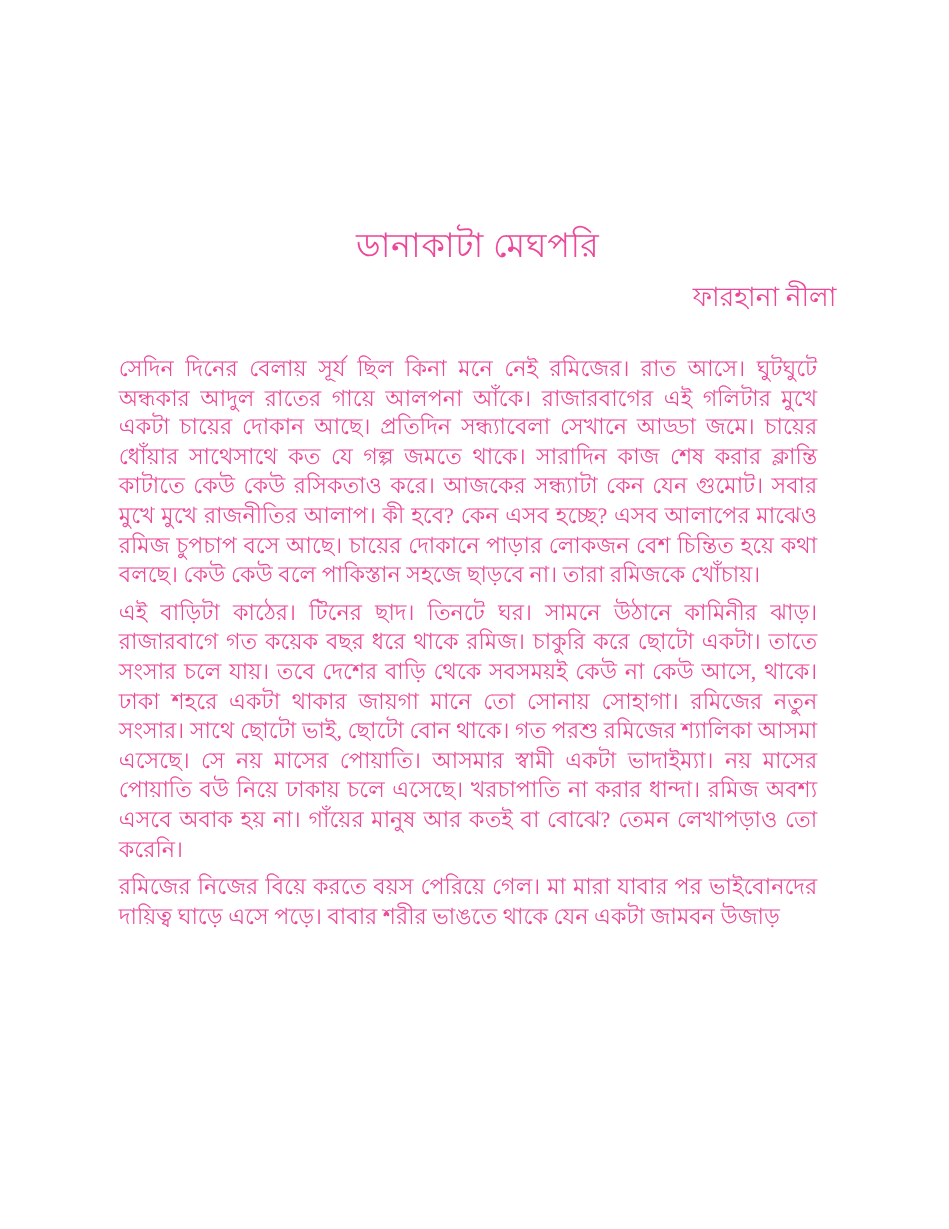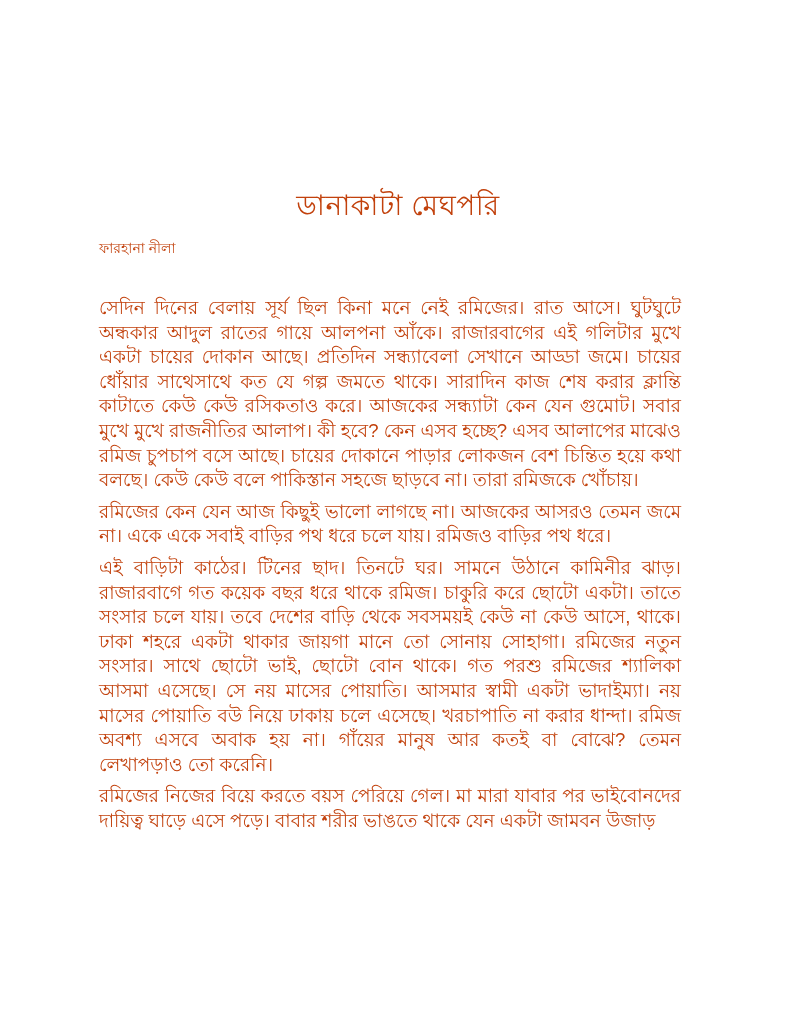--- a/index.html
+++ b/index.html
@@ -6,41 +6,41 @@
     margin: 0;
     padding: 0;
     background: #ffffff;
   }
   .page {
     position: relative;
     width: 791px;
     height: 844px;
     background: #ffffff;
     overflow: hidden;
-    font-family: Liberation Sans, sans-serif;
-    color: #c2410c;
+    font-family: Liberation Serif, serif;
+    color: #ec4899;
   }
   .content {
     position: absolute;
     left: 99px;
     top: 0;
     width: 598px;
   }
   .story-title {
     margin: 188px 0 0 0;
     text-align: center;
     font-size: 28px;
     line-height: 36px;
     font-weight: normal;
     letter-spacing: 0.5px;
   }
   .story-author {
     margin-top: 12px;
-    text-align: left;
-    font-size: 14px;
+    text-align: right;
+    font-size: 22px;
     line-height: 24px;
   }
   .story-body {
     margin-top: 36px;
     font-size: 18.5px;
     line-height: 24.6px;
     text-align: justify;
     text-justify: inter-word;
   }
   .story-body p {
@@ -52,18 +52,17 @@
 </style>
 </head>
 <body>
 
 <div class="page">
   <div class="content">
     <h1 class="story-title">ডানাকাটা মেঘপরি</h1>
     <div class="story-author">ফারহানা নীলা</div>
     <div class="story-body">
       <p>সেদিন দিনের বেলায় সূর্য ছিল কিনা মনে নেই রমিজের। রাত আসে। ঘুটঘুটে অন্ধকার আদুল রাতের গায়ে আলপনা আঁকে। রাজারবাগের এই গলিটার মুখে একটা চায়ের দোকান আছে। প্রতিদিন সন্ধ্যাবেলা সেখানে আড্ডা জমে। চায়ের ধোঁয়ার সাথেসাথে কত যে গল্প জমতে থাকে। সারাদিন কাজ শেষ করার ক্লান্তি কাটাতে কেউ কেউ রসিকতাও করে। আজকের সন্ধ্যাটা কেন যেন গুমোট। সবার মুখে মুখে রাজনীতির আলাপ। কী হবে? কেন এসব হচ্ছে? এসব আলাপের মাঝেও রমিজ চুপচাপ বসে আছে। চায়ের দোকানে পাড়ার লোকজন বেশ চিন্তিত হয়ে কথা বলছে। কেউ কেউ বলে পাকিস্তান সহজে ছাড়বে না। তারা রমিজকে খোঁচায়।</p>
-      <p>রমিজের কেন যেন আজ কিছুই ভালো লাগছে না। আজকের আসরও তেমন জমে না। একে একে সবাই বাড়ির পথ ধরে চলে যায়। রমিজও বাড়ির পথ ধরে।</p>
       <p>এই বাড়িটা কাঠের। টিনের ছাদ। তিনটে ঘর। সামনে উঠানে কামিনীর ঝাড়। রাজারবাগে গত কয়েক বছর ধরে থাকে রমিজ। চাকুরি করে ছোটো একটা। তাতে সংসার চলে যায়। তবে দেশের বাড়ি থেকে সবসময়ই কেউ না কেউ আসে, থাকে। ঢাকা শহরে একটা থাকার জায়গা মানে তো সোনায় সোহাগা। রমিজের নতুন সংসার। সাথে ছোটো ভাই, ছোটো বোন থাকে। গত পরশু রমিজের শ্যালিকা আসমা এসেছে। সে নয় মাসের পোয়াতি। আসমার স্বামী একটা ভাদাইম্যা। নয় মাসের পোয়াতি বউ নিয়ে ঢাকায় চলে এসেছে। খরচাপাতি না করার ধান্দা। রমিজ অবশ্য এসবে অবাক হয় না। গাঁয়ের মানুষ আর কতই বা বোঝে? তেমন লেখাপড়াও তো করেনি।</p>
       <p>রমিজের নিজের বিয়ে করতে বয়স পেরিয়ে গেল। মা মারা যাবার পর ভাইবোনদের দায়িত্ব ঘাড়ে এসে পড়ে। বাবার শরীর ভাঙতে থাকে যেন একটা জামবন উজাড়</p>
     </div>
   </div>
 </div>
 
 </body></html>

